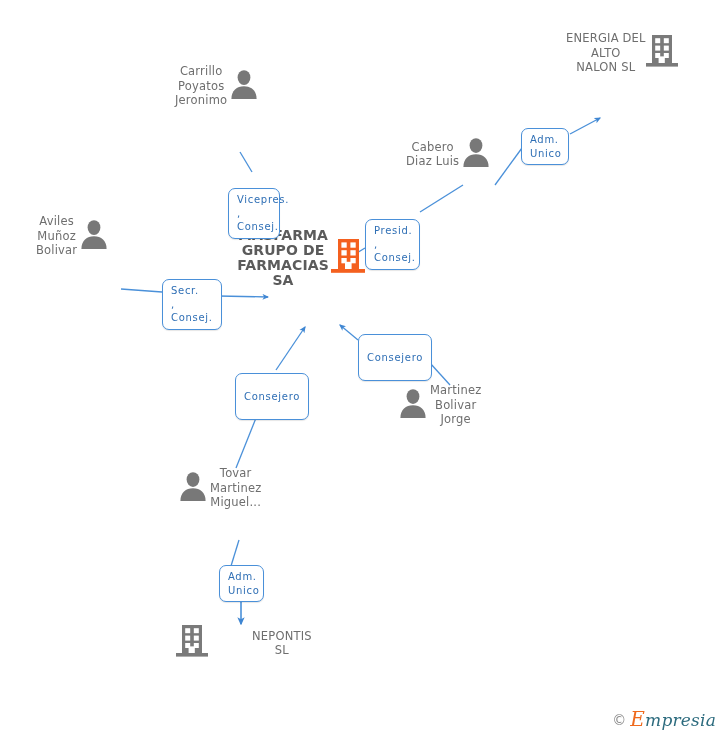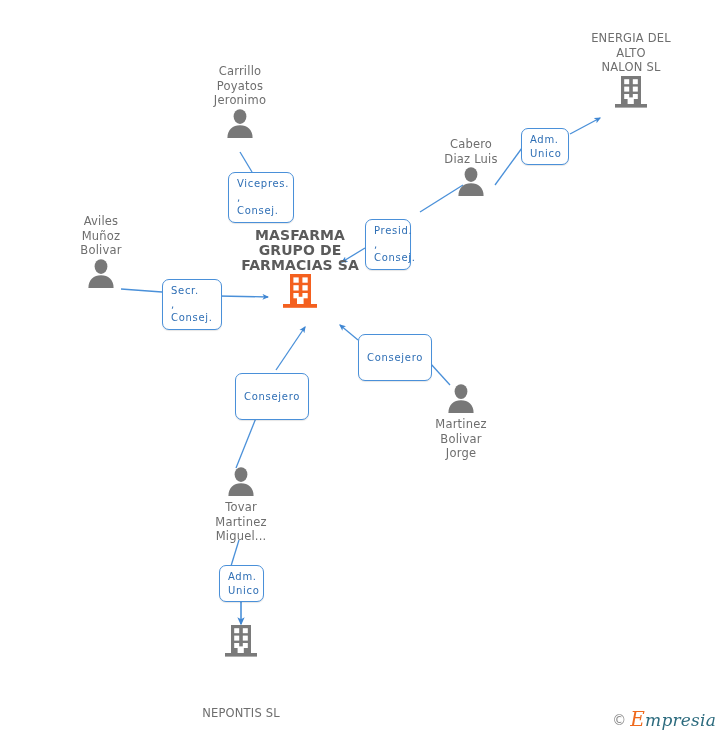--- a/index.html
+++ b/index.html
@@ -26,21 +26,20 @@
     pointer-events: none;
   }
 
   
   .node {
     position: absolute;
     width: 130px;
     margin-left: -65px;
     text-align: center;
     display: flex;
-    flex-direction: column;
     align-items: center;
   }
   .node-label {
     font-size: 11.5px;
     line-height: 14.5px;
     color: #6e6e6e;
     letter-spacing: 0.2px;
     white-space: pre-line;
   }
   .node-label.company-main {
@@ -260,27 +259,27 @@
         <rect x="17.8" y="11.6" width="5" height="5" fill="#ffffff"></rect>
         <rect x="9.2" y="19" width="5" height="5" fill="#ffffff"></rect>
         <rect x="17.8" y="19" width="5" height="5" fill="#ffffff"></rect>
         <rect x="12.6" y="22.4" width="6.2" height="6.6" fill="#ffffff"></rect>
         <rect x="0" y="29" width="32" height="3.6" fill="#7a7a7a"></rect>
       </svg>
     </span>
     <div class="node-label">NEPONTIS SL</div>
   </div>
 
-  <div class="chip" style="left:228px; top:172px; width:66px;">Vicepres.
+  <div class="chip" style="left:228px; top:188px; width:52px;">Vicepres.
 , Consej.</div>
 
   <div class="chip" style="left:521px; top:128px; width:48px;">Adm.
 Unico</div>
 
-  <div class="chip" style="left:365px; top:219px; width:46px;">Presid. ,
+  <div class="chip" style="left:365px; top:219px; width:55px;">Presid. ,
 Consej.</div>
 
   <div class="chip" style="left:162px; top:279px; width:60px;">Secr. ,
 Consej.</div>
 
   <div class="chip one-line" style="left:358px; top:334px;">Consejero</div>
 
   <div class="chip one-line" style="left:235px; top:373px;">Consejero</div>
 
   <div class="chip" style="left:219px; top:565px; width:45px;">Adm.

